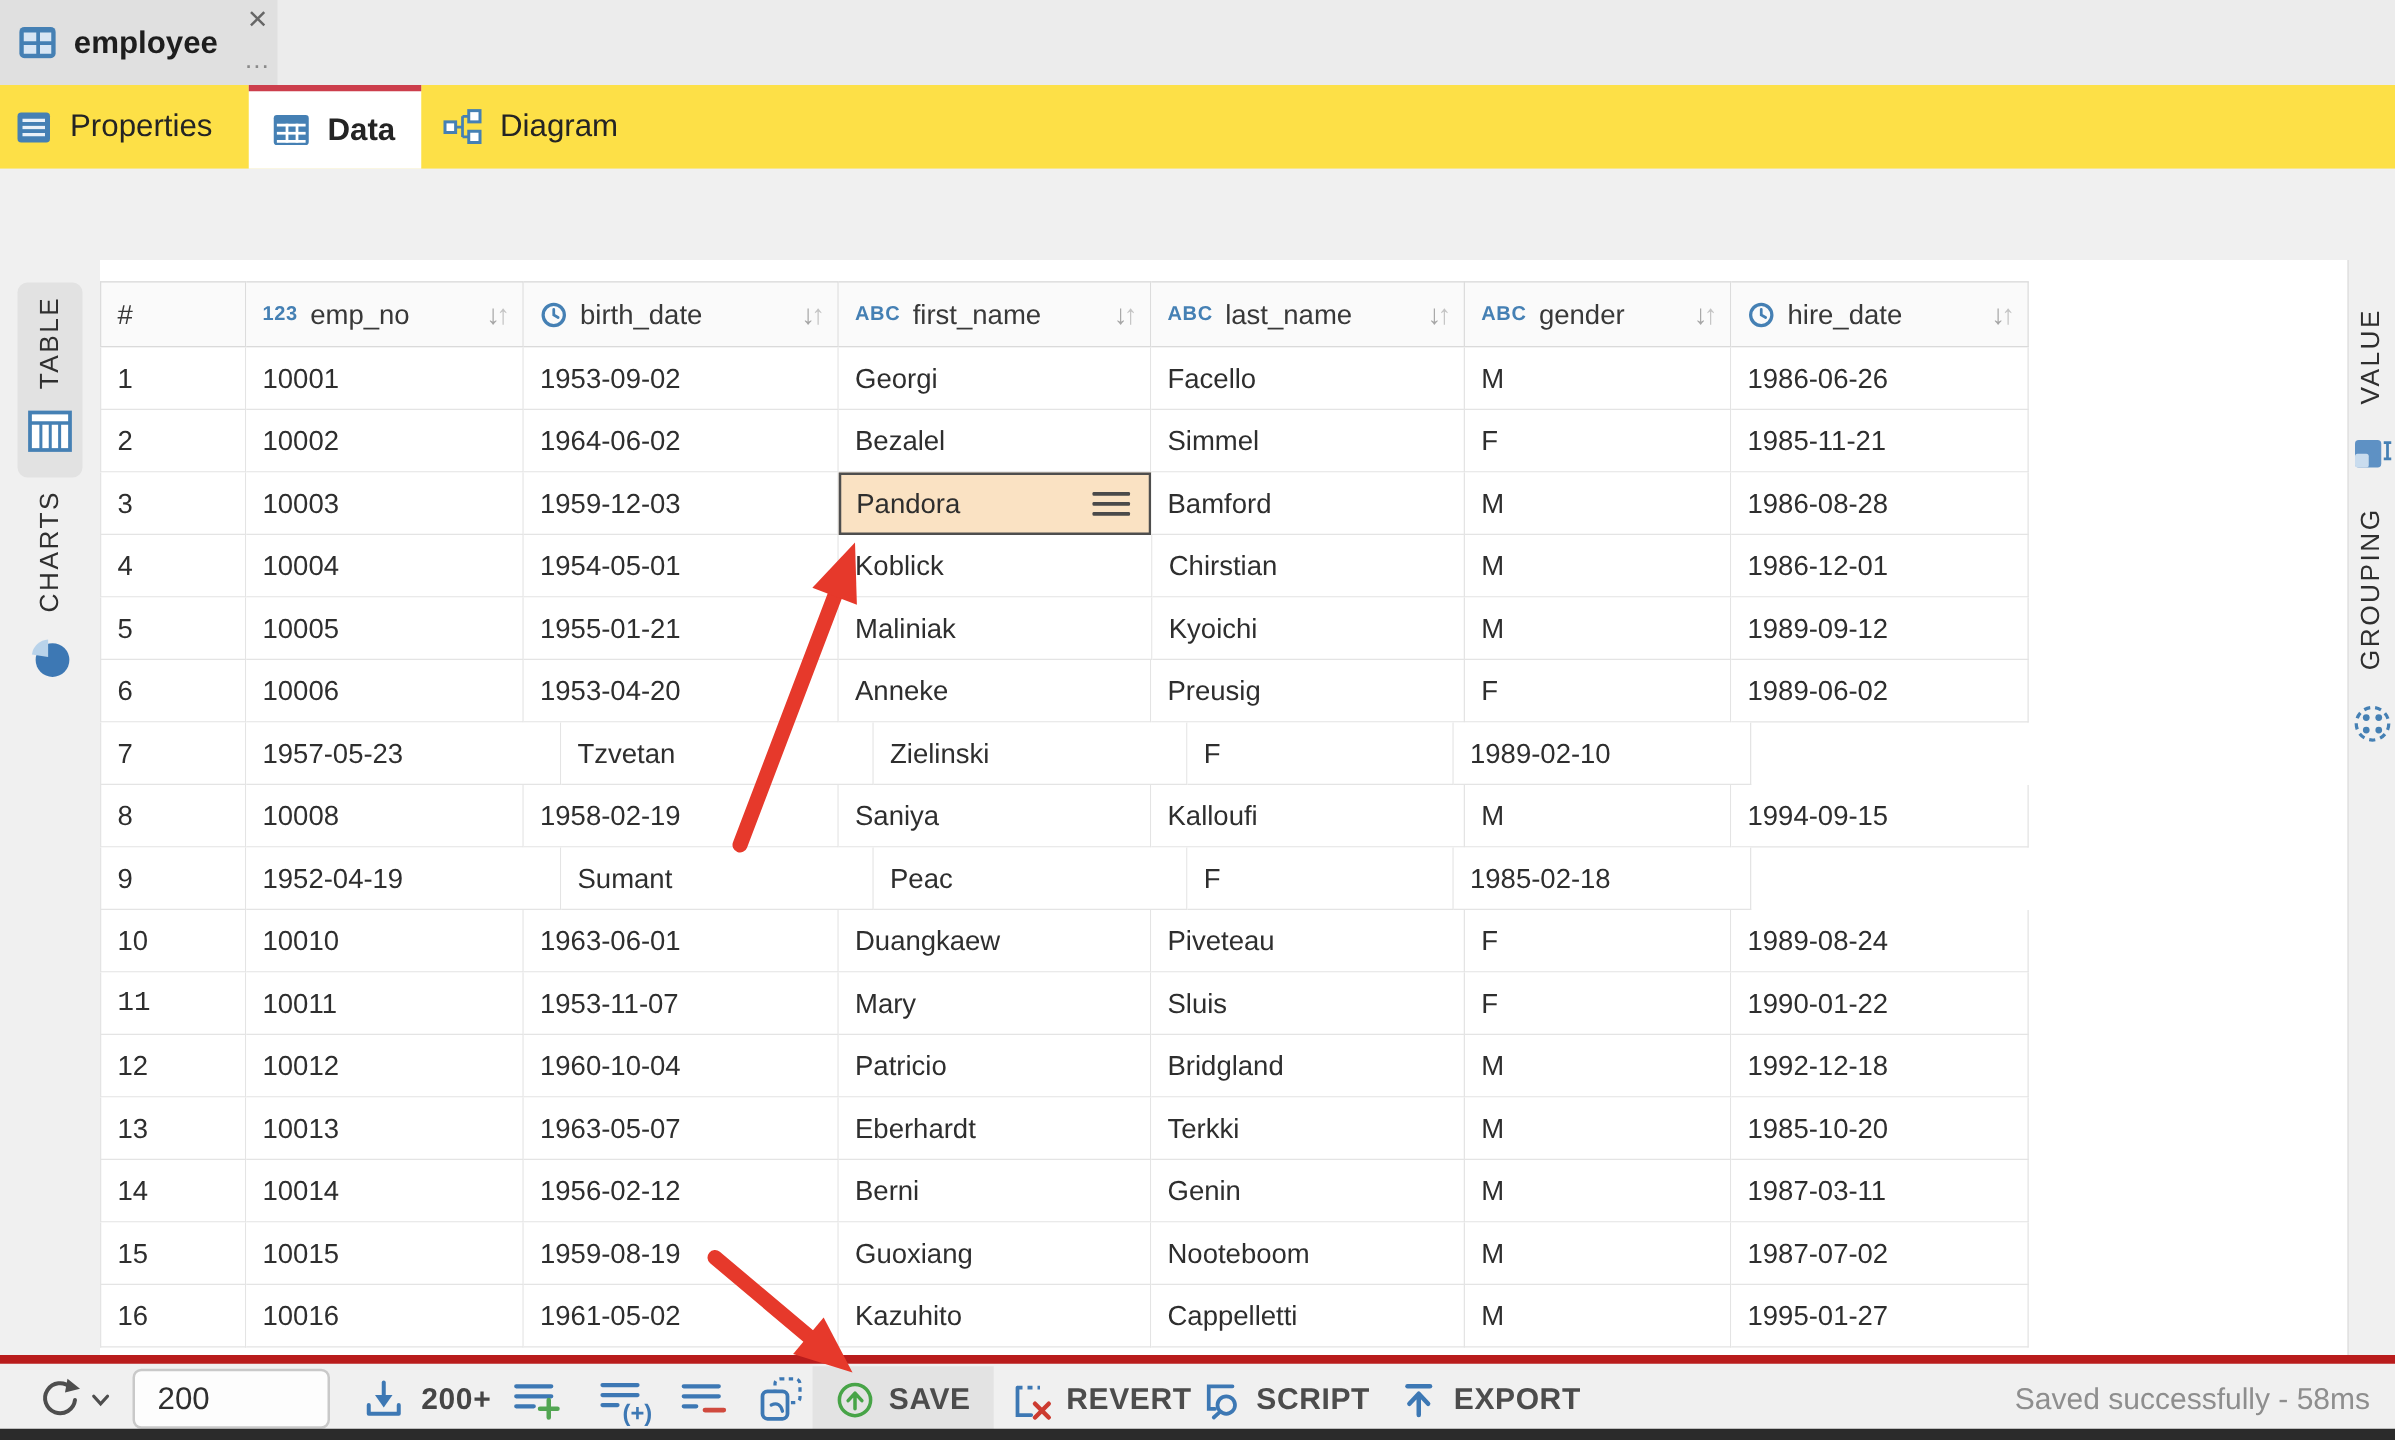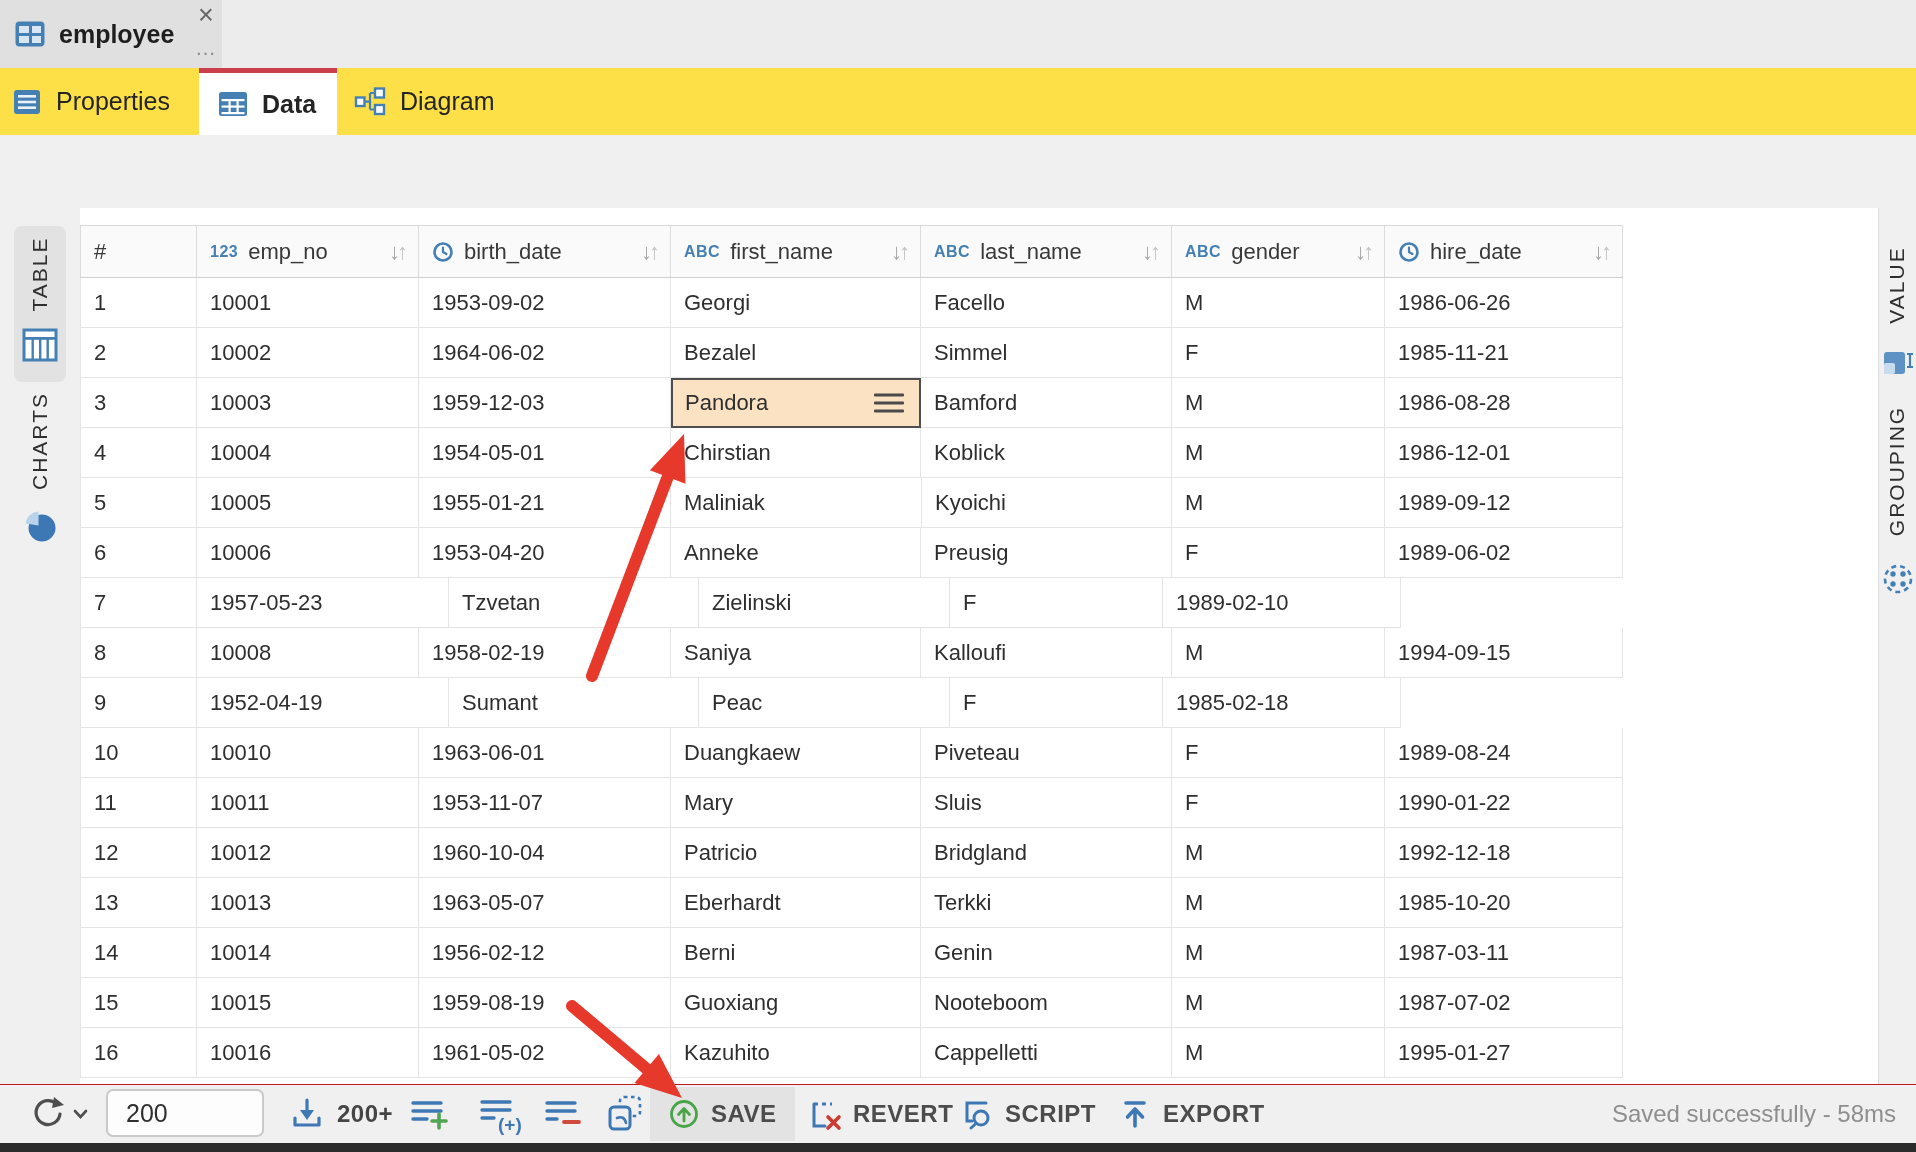--- a/index.html
+++ b/index.html
@@ -59,21 +59,21 @@
   .g-row{display:flex;height:50px;}
   .cell{box-sizing:border-box;height:50px;background:#fff;border-right:1px solid #e4e4e4;
     border-bottom:1px solid #e4e4e4;display:flex;align-items:center;padding-left:13px;
     font-size:22px;color:#2e2e2e;position:relative;cursor:default;}
   .cell:first-child{border-left:1px solid #e4e4e4;}
   .cell.sel{background:#fae2c3;border:2px solid #4e4e4e;padding-left:12px;}
   .burger{position:absolute;right:15px;top:50%;transform:translateY(-50%);width:30px;cursor:pointer;}
   .burger i{display:block;height:3px;background:#4a4a4a;border-radius:1px;margin:5px 0;}
   
   .toolbar{position:absolute;left:0;top:1084px;width:1916px;height:59px;background:#f0f0f0;
-    border-top:1px solid #b91c1c;box-sizing:border-box;}
+    border-top:7px solid #b91c1c;box-sizing:border-box;}
   .tb-ibtn{position:absolute;top:6px;height:46px;display:flex;align-items:center;justify-content:center;cursor:pointer;}
   .fetch-size{position:absolute;left:106px;top:4px;width:158px;height:48px;box-sizing:border-box;
     border:2px solid #c9c9c9;border-radius:7px;background:#fdfdfd;font-family:"Liberation Sans",sans-serif;
     font-size:25px;color:#2f2f2f;padding:0 0 0 18px;outline:none;}
   .tb-btn{position:absolute;top:2px;height:54px;display:flex;align-items:center;gap:11px;
     font-size:24px;font-weight:600;color:#4c4c4c;letter-spacing:.5px;cursor:pointer;}
   .fetch-next-label{font-size:24px;font-weight:600;color:#454545;}
   .status{position:absolute;right:20px;top:0;height:57px;display:flex;align-items:center;
     font-size:24px;color:#8e8e8e;}
   .bottom-strip{position:absolute;left:0;top:1143px;width:1916px;height:9px;background:#2b2b2b;}
@@ -270,22 +270,22 @@
               <i></i>
             </span></div>
           <div class="cell" style="width: 251px;">Bamford</div>
           <div class="cell" style="width: 213px;">M</div>
           <div class="cell" style="width: 238px;">1986-08-28</div>
         </div>
         <div class="g-row">
           <div class="cell" style="width: 117px;">4</div>
           <div class="cell" style="width: 222px;">10004</div>
           <div class="cell" style="width: 252px;">1954-05-01</div>
+          <div class="cell" style="width: 251px;">Koblick</div>
           <div class="cell" style="width: 250px;">Chirstian</div>
-          <div class="cell" style="width: 251px;">Koblick</div>
           <div class="cell" style="width: 213px;">M</div>
           <div class="cell" style="width: 238px;">1986-12-01</div>
         </div>
         <div class="g-row">
           <div class="cell" style="width: 117px;">5</div>
           <div class="cell" style="width: 222px;">10005</div>
           <div class="cell" style="width: 252px;">1955-01-21</div>
           <div class="cell" style="width: 251px;">Maliniak</div>
           <div class="cell" style="width: 250px;">Kyoichi</div>
           <div class="cell" style="width: 213px;">M</div>
@@ -328,21 +328,21 @@
         <div class="g-row">
           <div class="cell" style="width: 117px;">10</div>
           <div class="cell" style="width: 222px;">10010</div>
           <div class="cell" style="width: 252px;">1963-06-01</div>
           <div class="cell" style="width: 250px;">Duangkaew</div>
           <div class="cell" style="width: 251px;">Piveteau</div>
           <div class="cell" style="width: 213px;">F</div>
           <div class="cell" style="width: 238px;">1989-08-24</div>
         </div>
         <div class="g-row">
-          <div class="cell" style="width: 117px;">11</div>
+          <div class="cell" style="width: 117px; font-family: Liberation Mono, monospace;">11</div>
           <div class="cell" style="width: 222px;">10011</div>
           <div class="cell" style="width: 252px;">1953-11-07</div>
           <div class="cell" style="width: 250px;">Mary</div>
           <div class="cell" style="width: 251px;">Sluis</div>
           <div class="cell" style="width: 213px;">F</div>
           <div class="cell" style="width: 238px;">1990-01-22</div>
         </div>
         <div class="g-row">
           <div class="cell" style="width: 117px;">12</div>
           <div class="cell" style="width: 222px;">10012</div>

